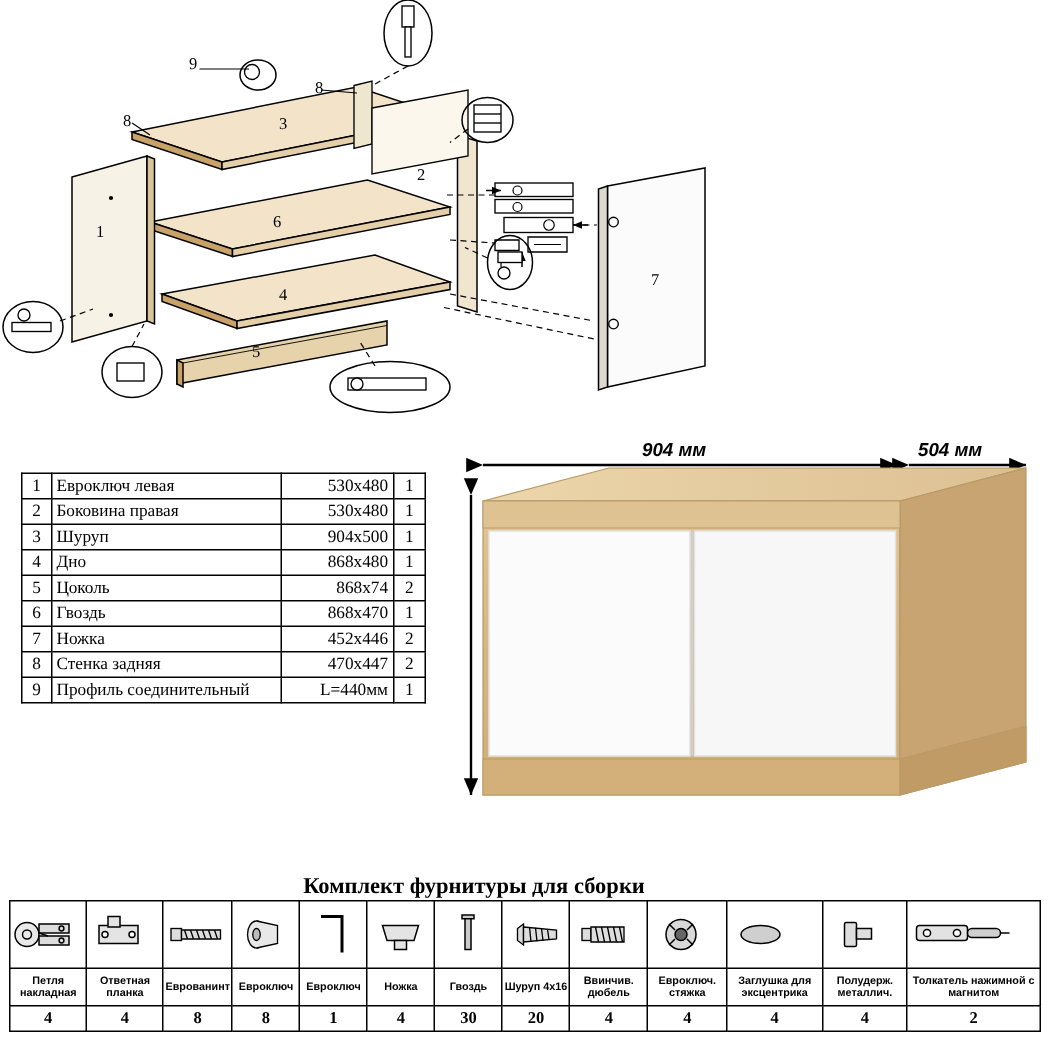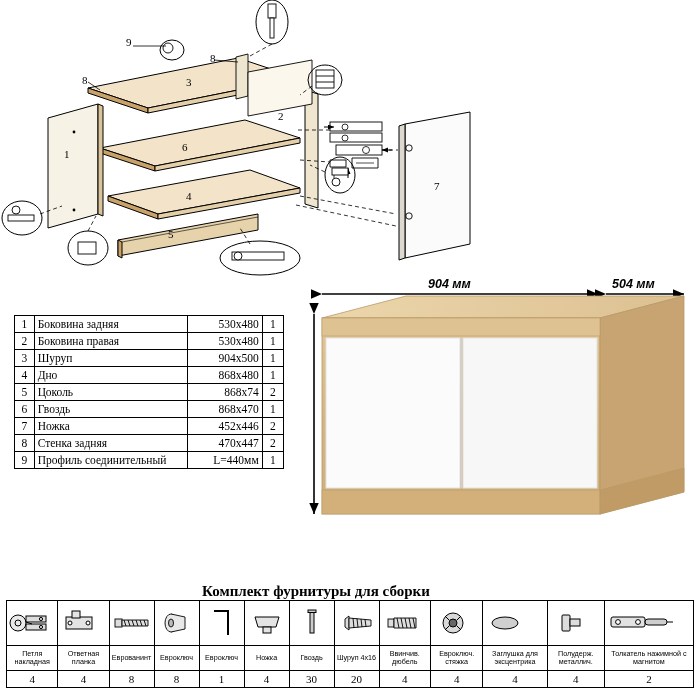--- a/index.html
+++ b/index.html
@@ -12,24 +12,24 @@
     overflow:hidden;
   }
   .exploded{position:absolute;left:0;top:0;width:700px;height:285px;}
   .partstable{position:absolute;left:14px;top:315px;width:270px;border-collapse:collapse;font-size:11.5px;}
   .partstable td{border:1px solid #000;padding:1px 3px;height:14px;line-height:14px;white-space:nowrap;}
   .partstable td.num{width:14px;text-align:center;}
   .partstable td.name{width:150px;}
   .partstable td.size{width:72px;text-align:right;}
   .partstable td.qty{width:16px;text-align:center;}
 
-  .cabinet-area{position:absolute;left:300px;top:274px;width:392px;height:265px;}
+  .cabinet-area{position:absolute;left:300px;top:290px;width:392px;height:265px;}
 
   .hw-title{position:absolute;left:0;top:583px;width:632px;text-align:center;font-size:15px;font-weight:bold;}
-  .hwtable{position:absolute;left:6px;top:600px;width:688px;border-collapse:collapse;font-size:7.4px;font-family:"Liberation Sans", sans-serif;}
+  .hwtable{position:absolute;left:6px;top:600px;width:688px;border-collapse:collapse;font-size:7.4px;font-family:"Liberation Sans", sans-serif;font-weight:bold;}
   .hwtable td{border:1px solid #000;text-align:center;vertical-align:middle;padding:0;}
   .hwtable tr.icons td{height:44px;}
   .hwtable tr.labels td{height:22px;font-size:7.2px;line-height:8px;padding:1px 1px;}
   .hwtable tr.qty td{height:16px;font-size:11px;font-family:"Liberation Serif", serif;}
 
   svg{display:block;}
   .lbl{font-family:"Liberation Serif", serif;font-size:11px;}
   .dim{font-family:"Liberation Sans", sans-serif;font-size:12.5px;font-weight:bold;font-style:italic;}
 </style>
 </head>
@@ -167,21 +167,21 @@
     <line x1="88" y1="82" x2="100" y2="90"></line>
     <line x1="214" y1="60" x2="238" y2="62"></line>
   </g>
 </svg>
 </div>
 
 <table class="partstable">
   <tbody>
     <tr>
       <td class="num">1</td>
-      <td class="name">Боковина задняя</td>
+      <td class="name">Евроключ левая</td>
       <td class="size">530х480</td>
       <td class="qty">1</td>
     </tr>
     <tr>
       <td class="num">2</td>
       <td class="name">Боковина правая</td>
       <td class="size">530х480</td>
       <td class="qty">1</td>
     </tr>
     <tr>

